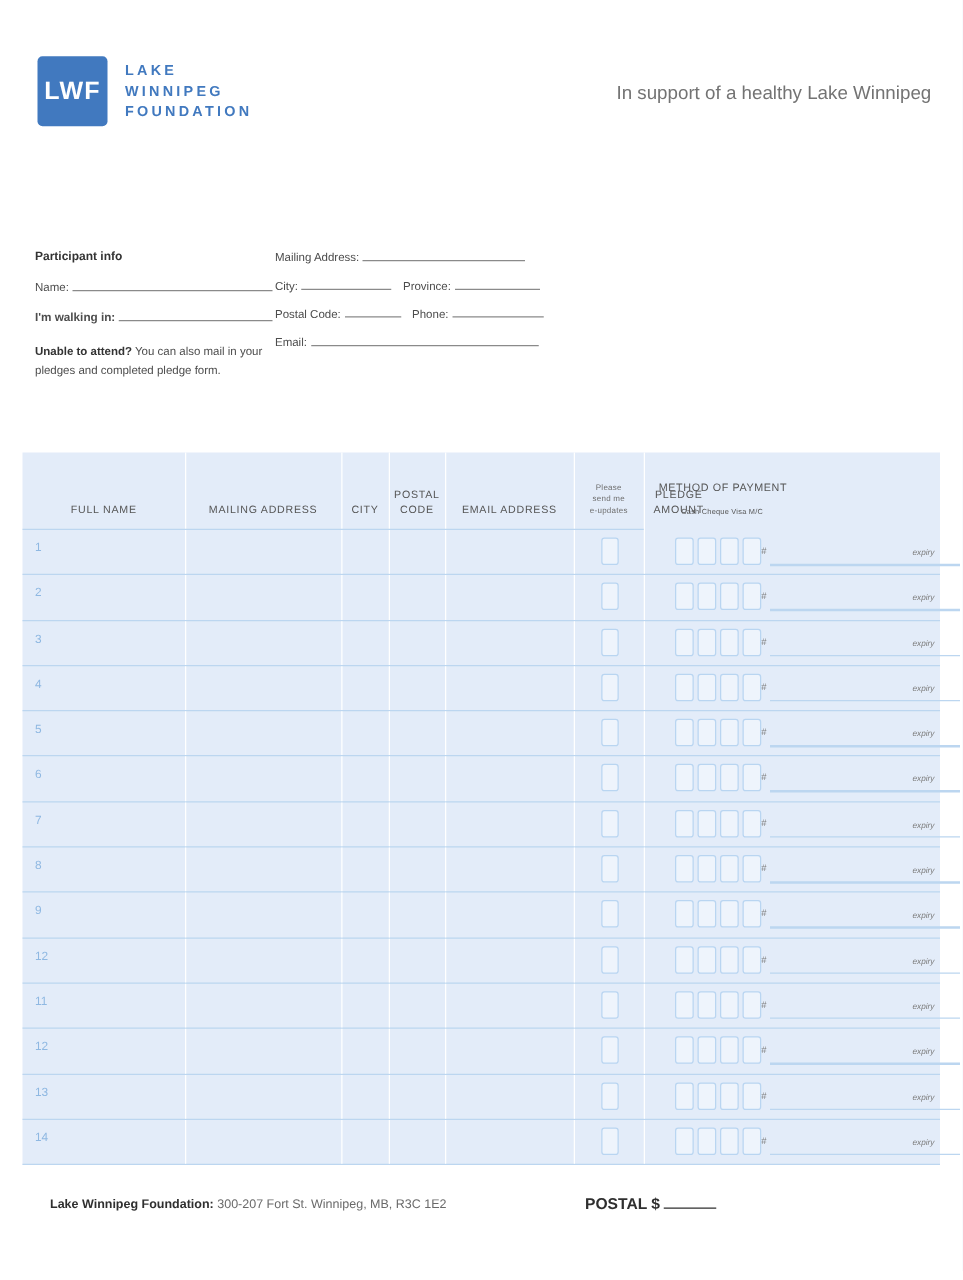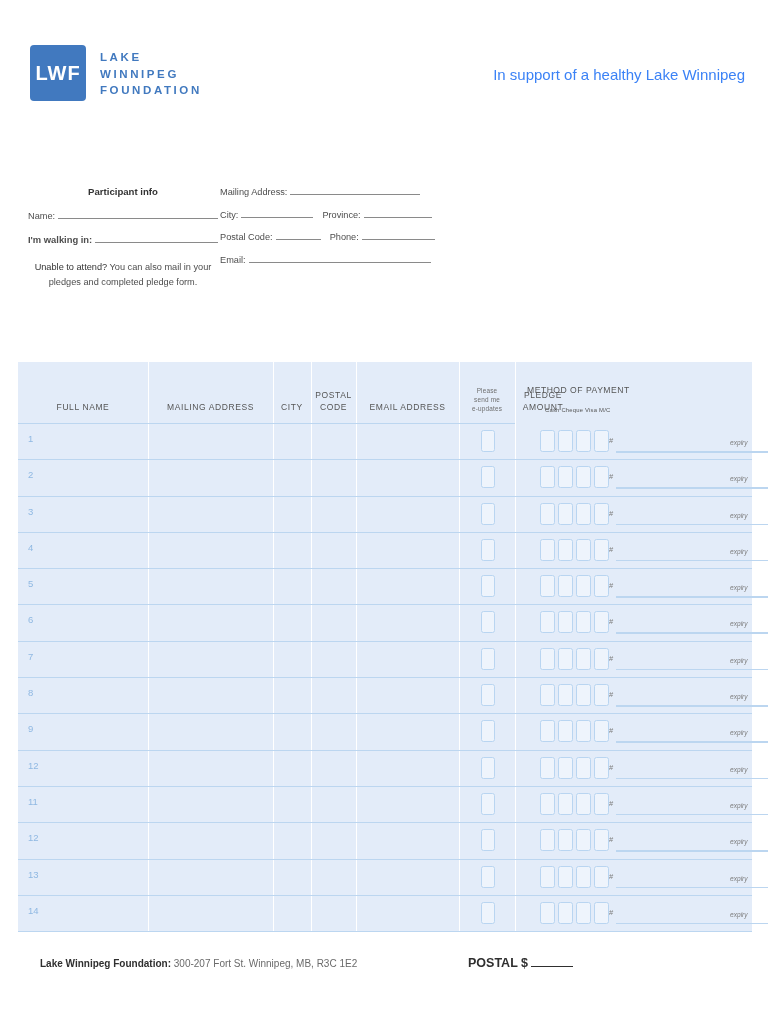--- a/index.html
+++ b/index.html
@@ -23,33 +23,33 @@
   .logo-words {
     margin-left: 14px; color: #4179bf; font-weight: bold;
     font-size: 11.5px; letter-spacing: 2.6px; line-height: 16.5px;
     padding-top: 4px;
   }
   .title-block { position: absolute; right: 25px; top: 58px; text-align: right; }
   .main-title {
     color: #3b78c2; font-size: 21.5px; font-weight: bold; letter-spacing: 0.1px;
     white-space: nowrap;
   }
-  .sub-title { color: #3b82f6; font-size: 15px; margin-top: 8px; white-space: nowrap; }
+  .sub-title { color: #737373; font-size: 15px; margin-top: 8px; white-space: nowrap; }
 
   
-  .info-area { position: absolute; left: 0; top: 178px; width: 746px; height: 150px; text-align: center; }
+  .info-area { position: absolute; left: 0; top: 192px; width: 746px; height: 150px; }
 
   .participant { position: absolute; left: 28px; top: 8px; width: 190px; color: #4d4d4d; }
   .p-head { font-size: 9.6px; font-weight: bold; color: #333; }
   .p-line { margin-top: 13px; font-size: 9.2px; display: flex; align-items: baseline; }
   .p-line .lbl { white-space: nowrap; }
   .p-line .lbl.b { font-weight: bold; font-size: 9.4px; }
   .rule { flex: 1; border-bottom: 1px solid #8a8a8a; margin-left: 3px; height: 9px; }
   .p-note { margin-top: 15px; font-size: 9.2px; line-height: 15px; }
-  .p-note b { font-weight: normal; color: #333; }
+  .p-note b { font-weight: bold; color: #333; }
 
   .mailing { position: absolute; left: 220px; top: 8px; width: 215px; color: #4d4d4d; font-size: 9.2px; }
   .m-row { display: flex; align-items: baseline; margin-bottom: 11.5px; }
   .m-row .lbl { white-space: nowrap; }
   .m-row .rule2 { border-bottom: 1px solid #8a8a8a; height: 9px; margin-left: 3px; }
   .chk-row { display: flex; align-items: center; gap: 5px; font-size: 8.6px; margin-top: 2px; }
   .chk {
     width: 9px; height: 9px; border: 1px solid #9a9a9a; background: #fff;
     flex: 0 0 auto; border-radius: 1px;
   }

